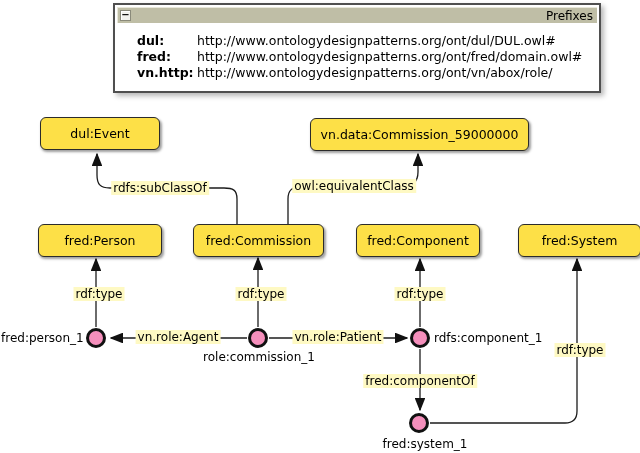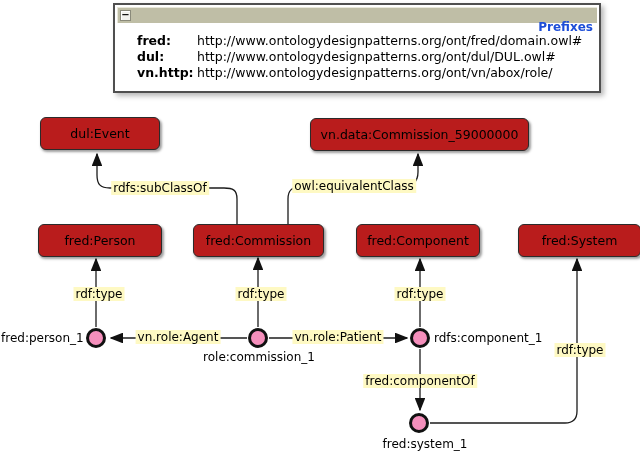--- a/index.html
+++ b/index.html
@@ -5,21 +5,21 @@
   html,body { margin:0; padding:0; }
   body {
     width:640px; height:453px; background:#ffffff; position:relative;
     font-family:"DejaVu Sans", sans-serif; overflow:hidden;
   }
   .canvas { position:absolute; inset:0; }
   svg.edges { position:absolute; left:0; top:0; z-index:1; }
 
   
   .cnode {
-    position:absolute; z-index:2; background:#b91c1c;
+    position:absolute; z-index:2; background:#fde047;
     border:1.5px solid #2b2b2b; border-radius:6px;
     box-shadow:1.5px 2px 2.5px rgba(0,0,0,0.38);
     display:flex; align-items:center; justify-content:center;
     font-size:12.5px; color:#000; white-space:nowrap;
   }
 
   
   .elabel {
     position:absolute; z-index:3; font-size:12px; color:#000;
     white-space:nowrap; line-height:14px;
@@ -38,22 +38,22 @@
     display:flex; align-items:center;
     border-top:1px solid #e8e7da; border-left:1px solid #e8e7da;
   }
   .minbtn {
     width:11px; height:11px; margin-left:2px; background:#f2f2ee;
     border:1px solid #8a8a7a; box-sizing:border-box;
     font-size:10px; line-height:8px; text-align:center; font-weight:bold;
     box-shadow:inset 1px 1px 0 #ffffff; cursor:default;
   }
   .wtitle {
-    position:absolute; right:4px; top:12px;
-    font-weight:bold; font-size:12px; color:#1d4ed8;
+    position:absolute; right:4px; top:1px;
+    font-weight:normal; font-size:12px; color:#000000;
   }
   .wbody { padding:10px 0 8px 20px; }
   .prow { display:flex; font-size:12.5px; line-height:16px; }
   .pname { font-weight:bold; width:60px; flex:0 0 60px; }
   .puri  { }
 </style>
 </head>
 <body>
 
 <div class="canvas">
@@ -105,26 +105,26 @@
   <div class="elabel" style="left:434px; top:331px;">rdfs:component_1</div>
   <div class="elabel center" style="left:425px; top:444px;">fred:system_1</div>
 
   <div class="window">
     <div class="titlebar">
       <div class="minbtn">−</div>
       <div class="wtitle">Prefixes</div>
     </div>
     <div class="wbody">
       <div class="prow">
+        <span class="pname">dul:</span>
+        <span class="puri">http://www.ontologydesignpatterns.org/ont/dul/DUL.owl#</span>
+      </div>
+      <div class="prow">
         <span class="pname">fred:</span>
         <span class="puri">http://www.ontologydesignpatterns.org/ont/fred/domain.owl#</span>
-      </div>
-      <div class="prow">
-        <span class="pname">dul:</span>
-        <span class="puri">http://www.ontologydesignpatterns.org/ont/dul/DUL.owl#</span>
       </div>
       <div class="prow">
         <span class="pname">vn.http:</span>
         <span class="puri">http://www.ontologydesignpatterns.org/ont/vn/abox/role/</span>
       </div>
     </div>
   </div>
 
 </div>
 

